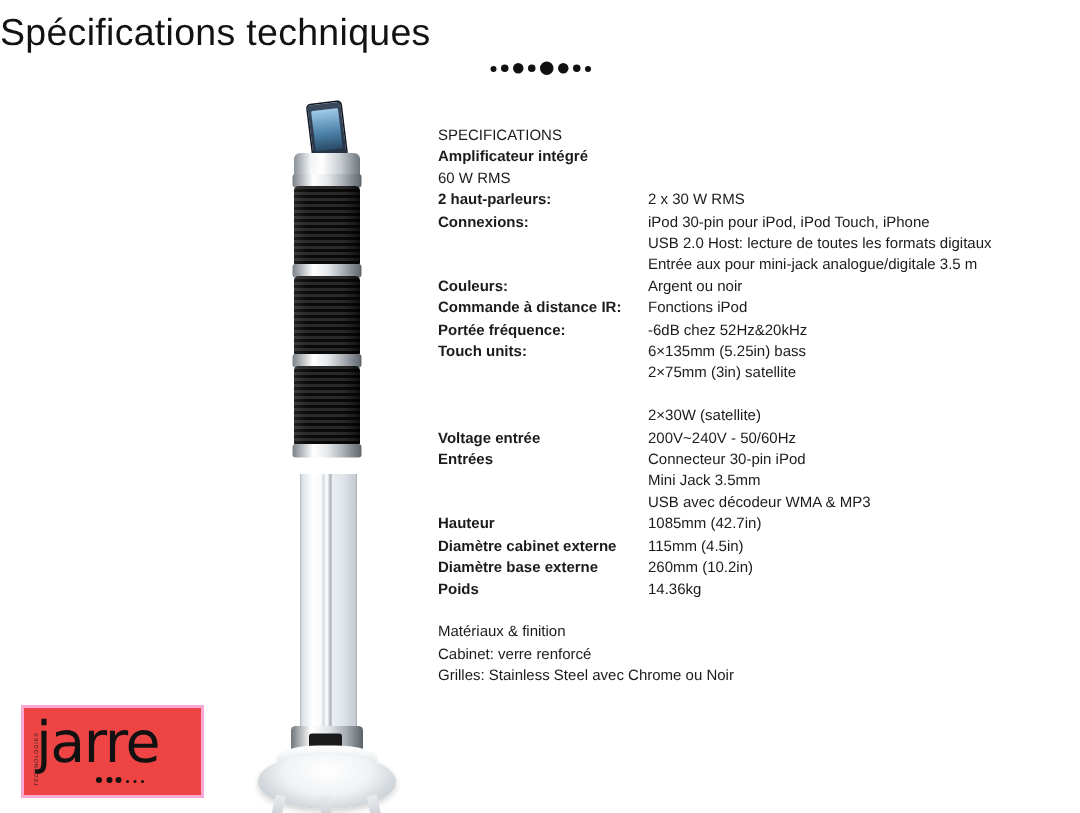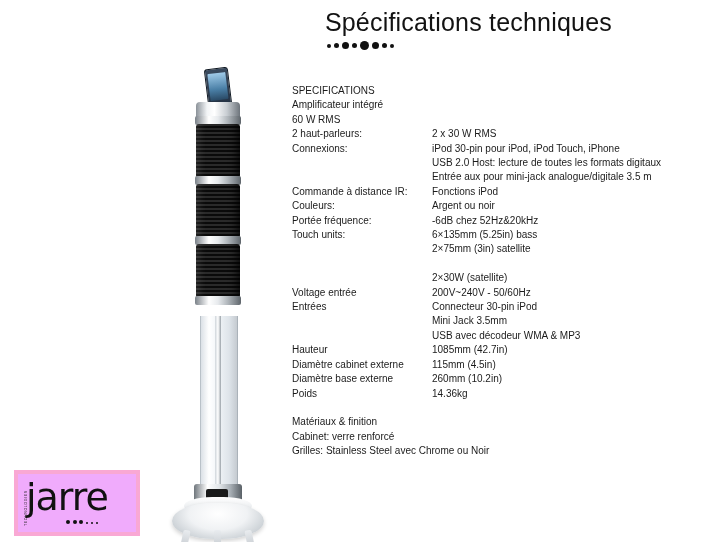--- a/index.html
+++ b/index.html
@@ -15,21 +15,21 @@
     overflow: hidden;
     position: relative;
   }
 
   
   .title {
     position: absolute;
     top: 8px;
     left: 0;
     width: 612px;
-    text-align: right;
+    text-align: left;
     font-size: 25px;
     font-weight: 400;
     letter-spacing: 0.2px;
     color: #121212;
   }
 
   .dots-deco {
     position: absolute;
     top: 41px;
     left: 0;
@@ -199,37 +199,38 @@
   }
   .spec-head {
     margin-bottom: 0;
   }
   .row {
     display: flex;
   }
   .row .k {
     width: 140px;
     flex: 0 0 140px;
+    font-weight: bold;
   }
   .row .v {
     flex: 1 1 auto;
   }
   .row.cont .k { visibility: hidden; }
   .gap { height: 14.4px; }
   .full { display: block; }
 
   
   .logo {
     position: absolute;
     left: 14px;
     top: 470px;
     width: 118px;
     height: 58px;
-    border: 4px solid #f9a8d4;
-    background: #f0abfc;
+    border: 2px solid #f9a8d4;
+    background: #ef4444;
   }
   .logo-word {
     position: absolute;
     left: 8px;
     top: 1px;
     font-size: 38px;
     letter-spacing: -1px;
     color: #111;
     font-family: "DejaVu Sans", sans-serif;
     font-weight: 400;
@@ -313,26 +314,26 @@
       </div>
       <div class="row cont">
         <div class="k">&nbsp;</div>
         <div class="v">USB 2.0 Host: lecture de toutes les formats digitaux</div>
       </div>
       <div class="row cont">
         <div class="k">&nbsp;</div>
         <div class="v">Entrée aux pour mini-jack analogue/digitale 3.5 m</div>
       </div>
       <div class="row">
+        <div class="k">Couleurs:</div>
+        <div class="v"> Argent ou noir</div>
+      </div>
+      <div class="row">
         <div class="k">Commande à distance IR:</div>
         <div class="v">Fonctions iPod</div>
-      </div>
-      <div class="row">
-        <div class="k">Couleurs:</div>
-        <div class="v"> Argent ou noir</div>
       </div>
       <div class="row">
         <div class="k">Portée fréquence:</div>
         <div class="v">-6dB chez 52Hz&amp;20kHz</div>
       </div>
       <div class="row">
         <div class="k">Touch units:</div>
         <div class="v"> 6×135mm (5.25in) bass</div>
       </div>
       <div class="row cont">

